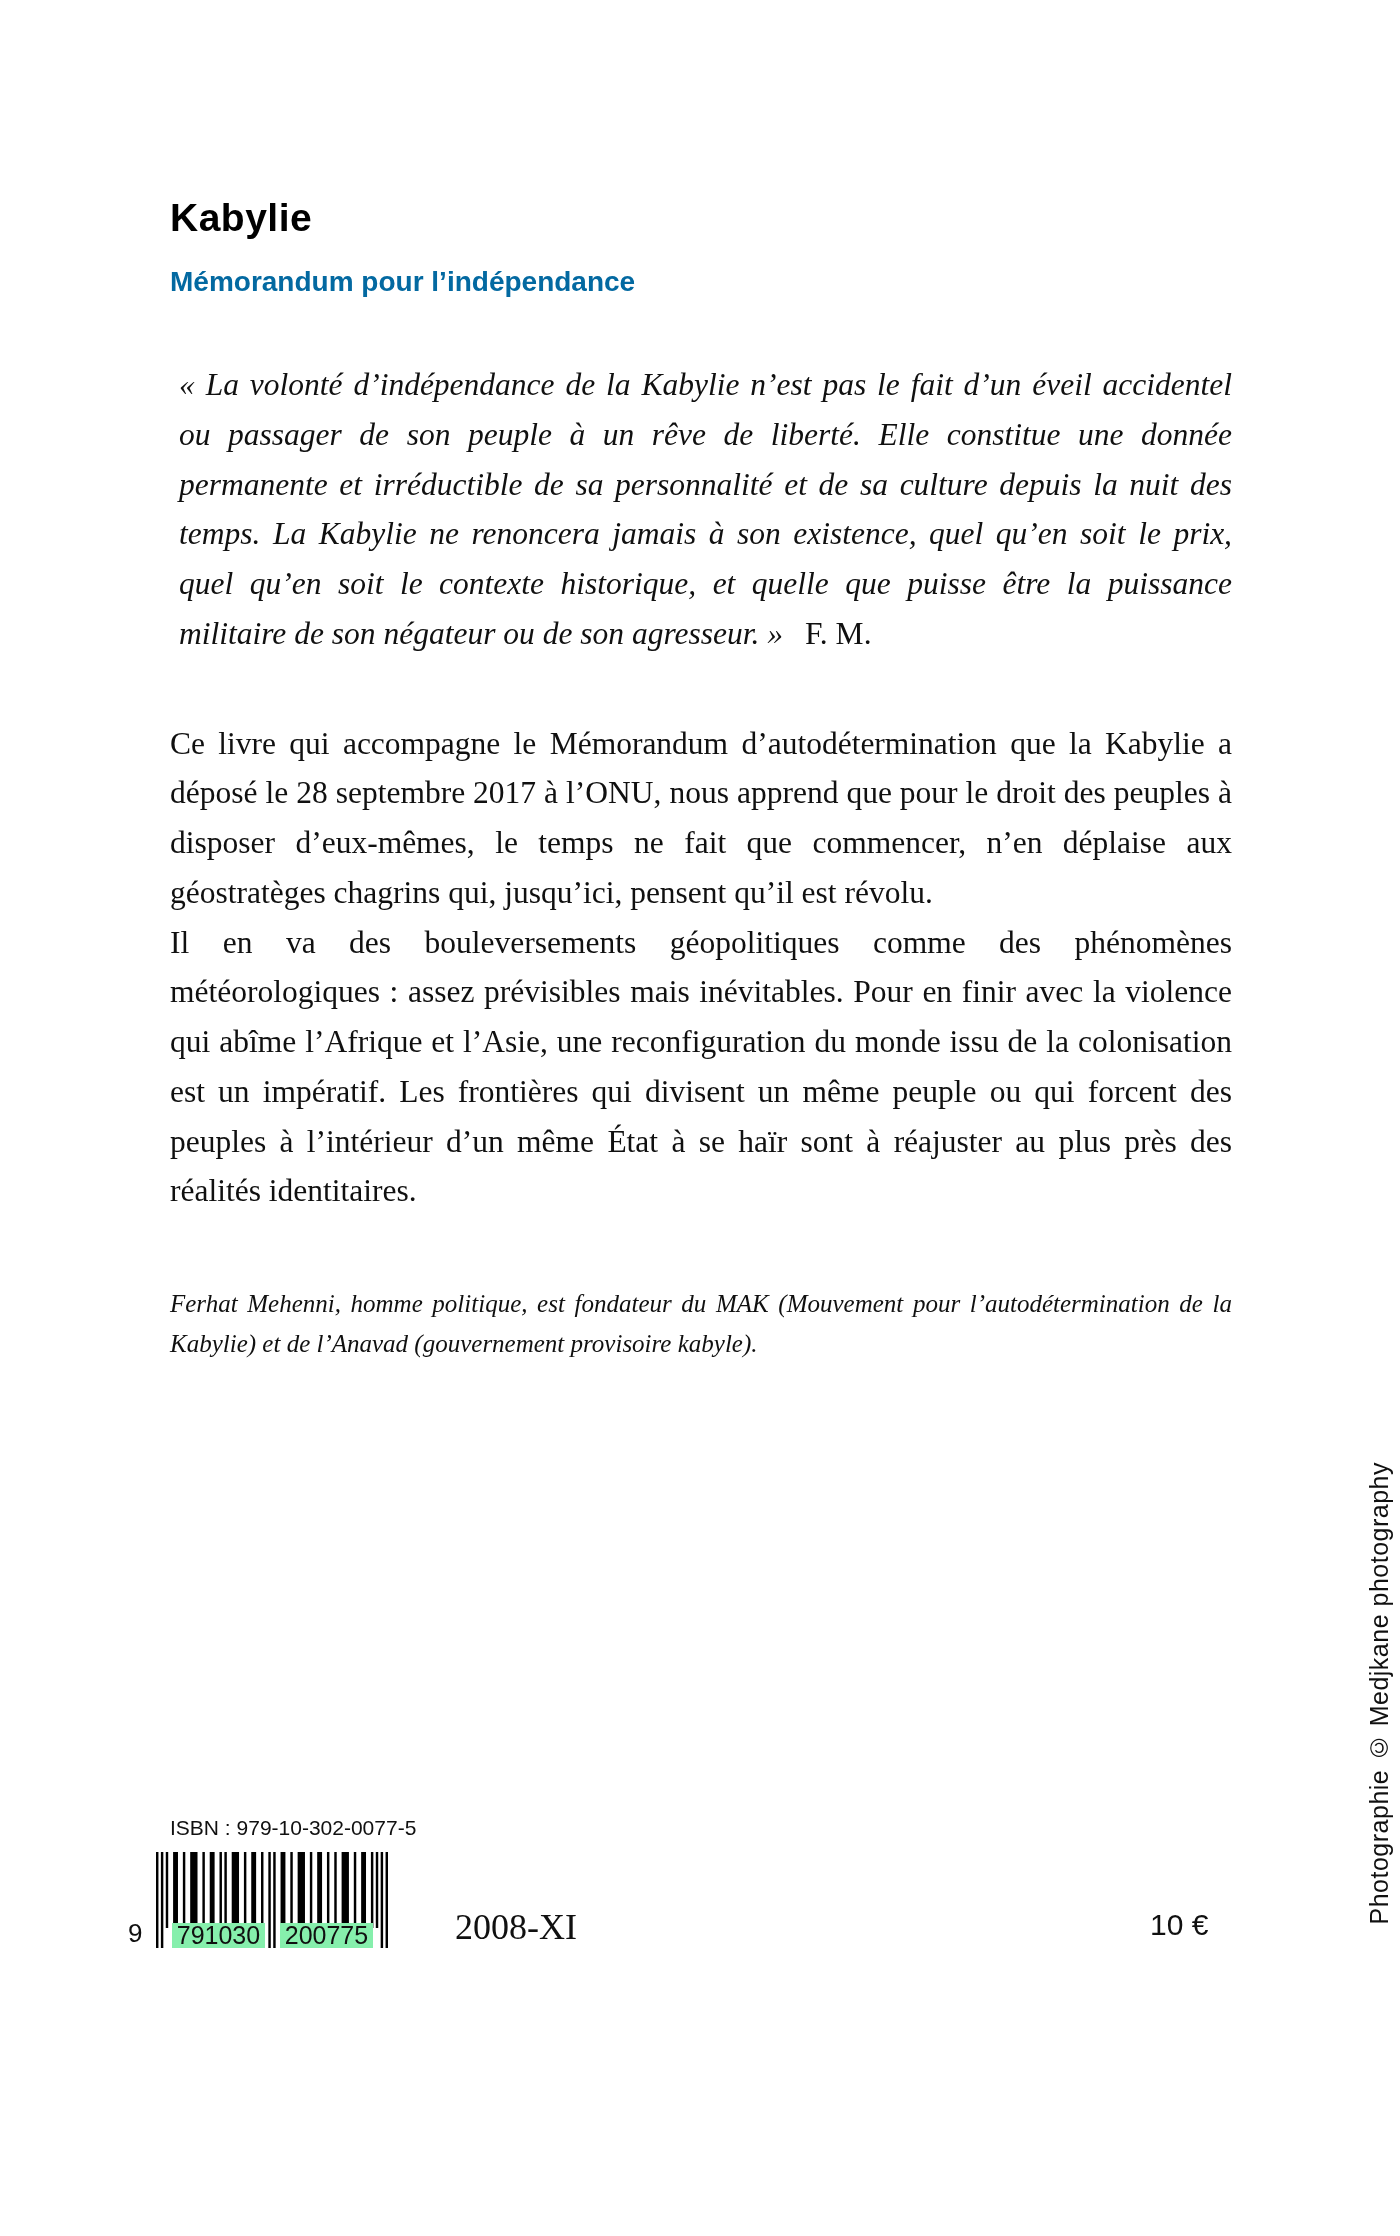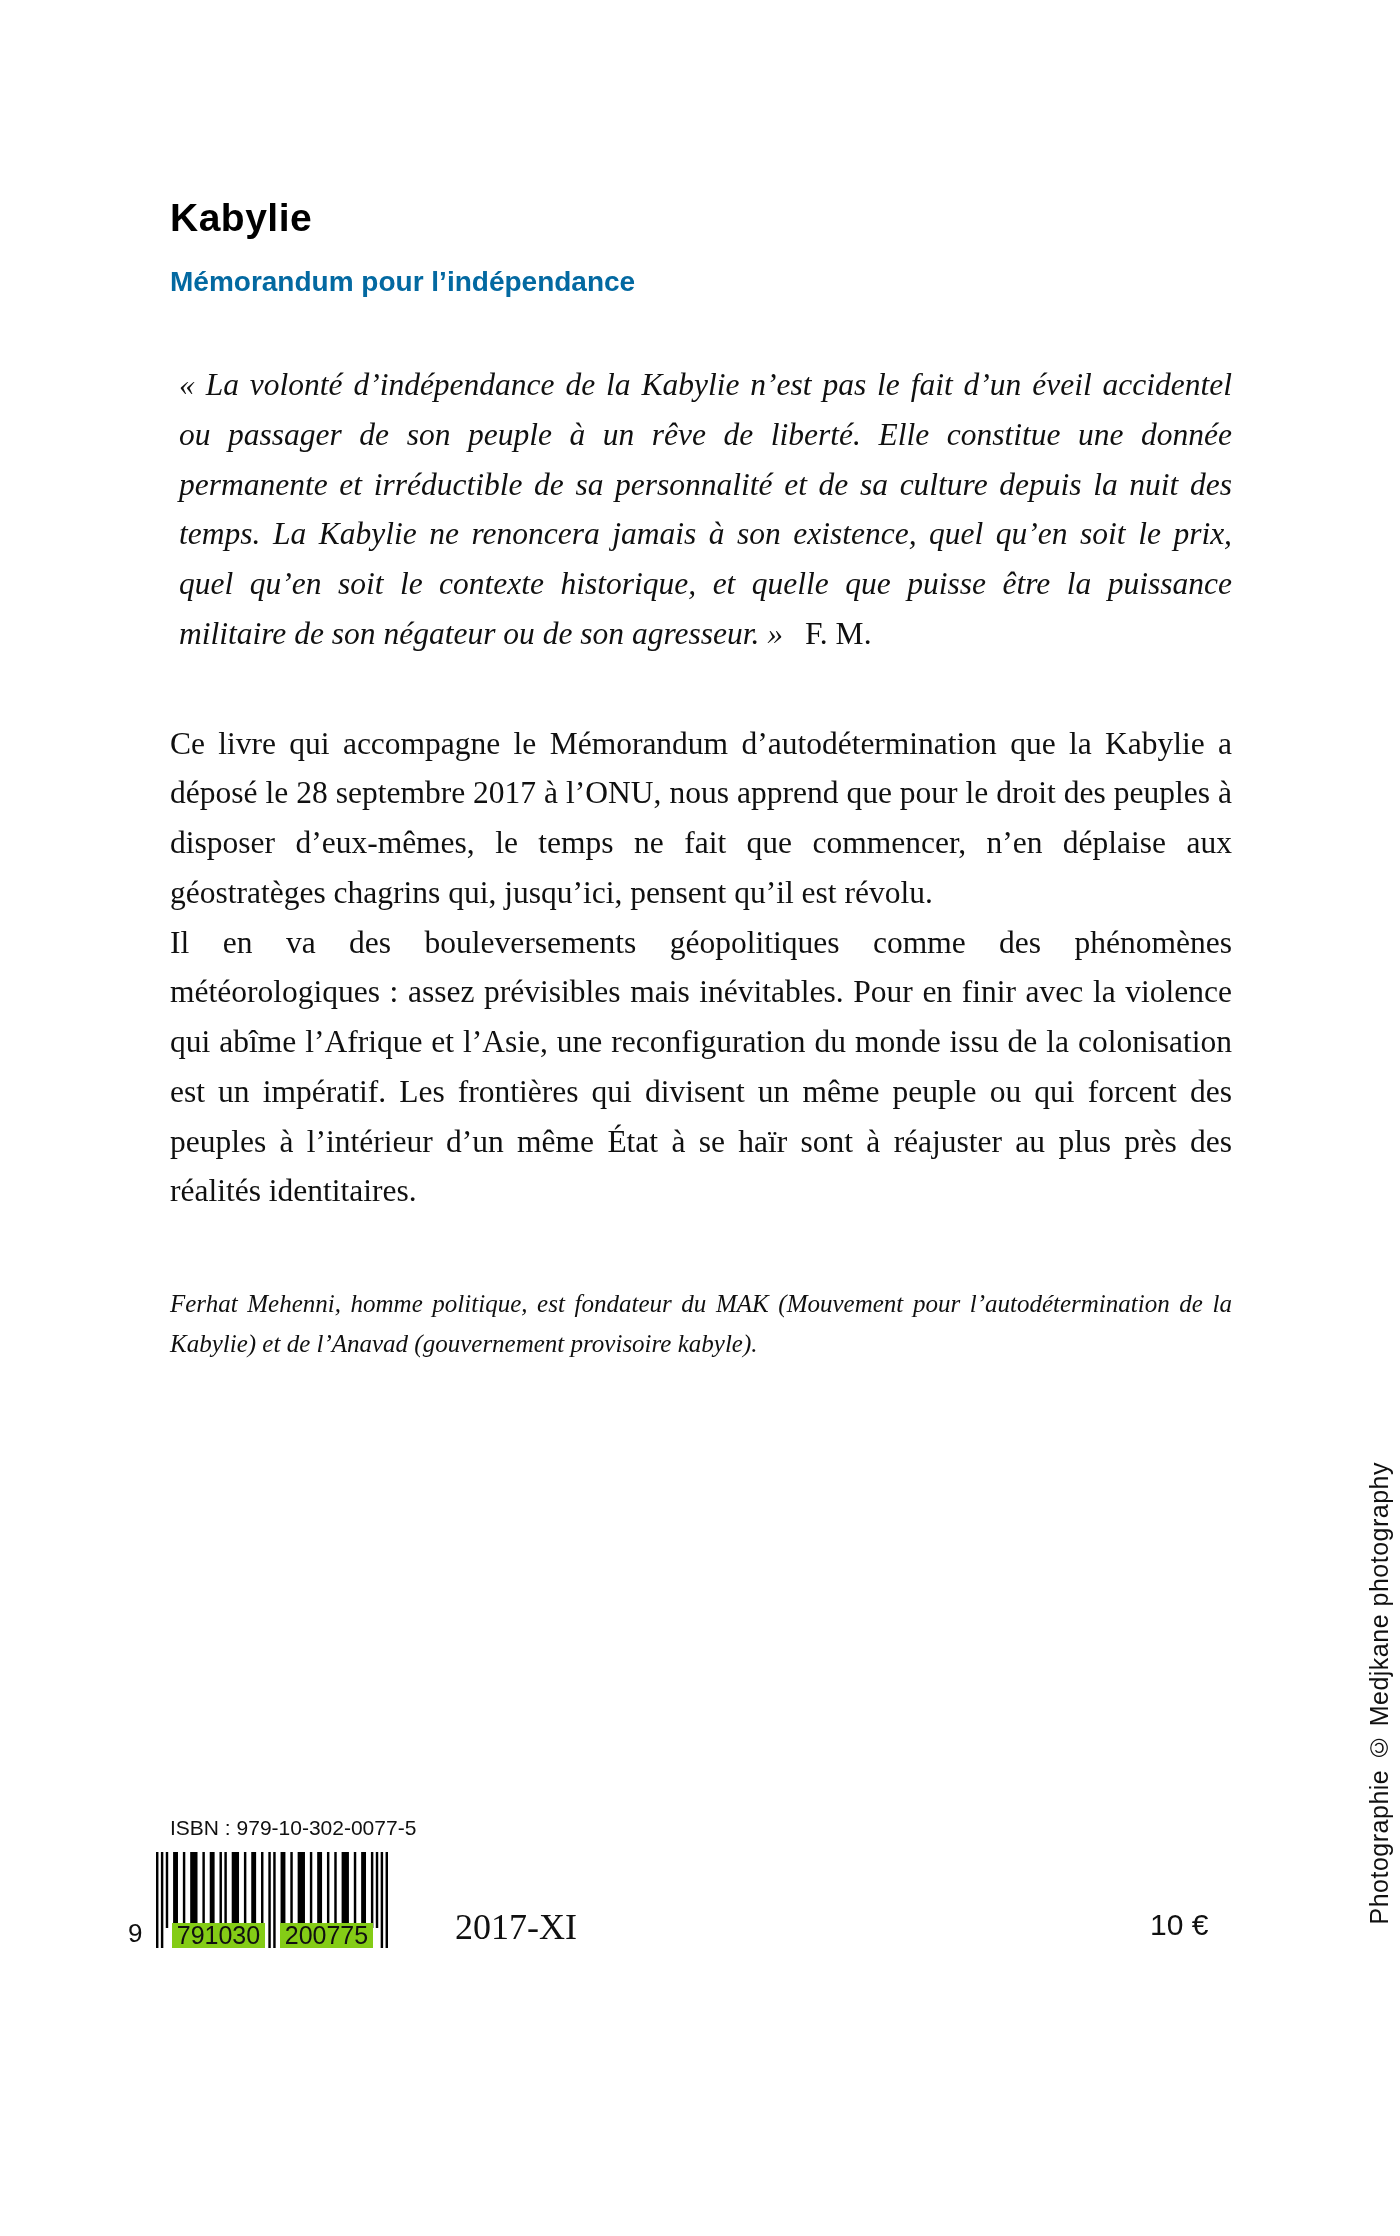--- a/index.html
+++ b/index.html
@@ -82,21 +82,21 @@
     position: absolute;
     left: 8px;
     right: 8px;
     bottom: 0;
     display: flex;
     justify-content: space-around;
     font-family: "Liberation Sans", sans-serif;
     font-size: 25px;
     line-height: 1;
   }
-  .bc-digits span { background: #84cc16; padding: 0 5px; }
+  .bc-digits span { background: #86efac; padding: 0 5px; }
   .edition {
     position: absolute;
     left: 455px;
     top: 1906px;
     font-family: "Liberation Serif", serif;
     font-size: 36px;
   }
   .price {
     position: absolute;
     left: 1150px;
@@ -178,18 +178,18 @@
         <rect x="176" y="0" width="2" height="76" fill="#000"></rect>
         <rect x="180" y="0" width="2" height="76" fill="#000"></rect>
       </svg>
       <div class="bc-digits">
         <span>791030</span>
         <span>200775</span>
       </div>
     </div>
   </div>
 
-  <div class="edition">2017-XI</div>
+  <div class="edition">2008-XI</div>
   <div class="price">10 €</div>
 
   <div class="credit">Photographie © Medjkane photography</div>
 
 </div>
 
 </body></html>

